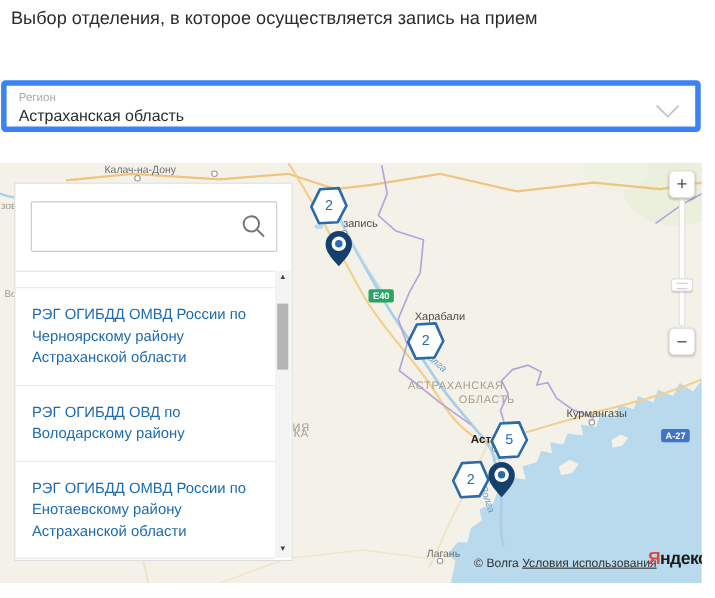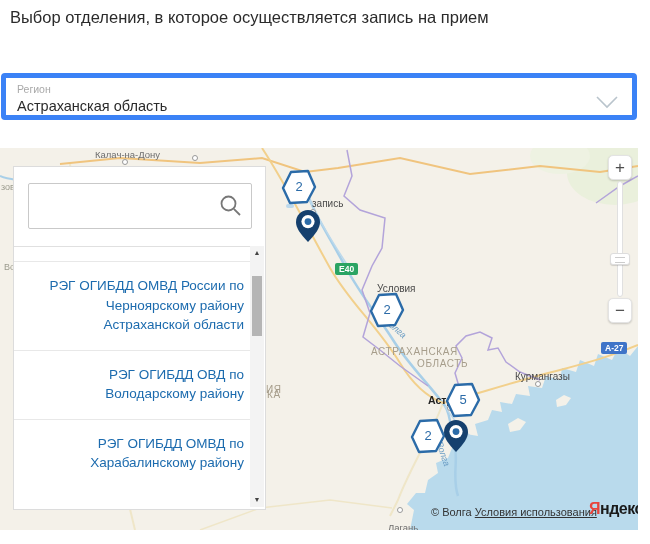--- a/index.html
+++ b/index.html
@@ -28,21 +28,21 @@
   .mlabel { position: absolute; white-space: nowrap; color: #4a4a4a; font-size: 10px; }
   .mlabel.small { font-size: 9.5px; color: #6e6e6e; }
   .mlabel.city  { font-weight: 700; color: #222; font-size: 10.5px; }
   .mlabel.area  { color: #a69d8b; letter-spacing: 0.6px; font-size: 10px; }
   .mlabel.river { color: #6b9dc4; font-style: italic; font-size: 9px; }
   .mlabel.faded { color: #9b9b8e; font-size: 9px; }
 
   .badge { position: absolute; color: #fff; font-size: 8.5px; font-weight: 700;
     border-radius: 2px; padding: 1px 4px; line-height: 10px; }
   .badge.green { background: #2aa463; }
-  .badge.blue  { background: #3f74c8; }
+  .badge.blue  { background: #3f74c8; margin-top: 48px; }
 
   .cluster { position: absolute; width: 36px; height: 36px; cursor: pointer; }
   .cluster span { position: absolute; left: 0; top: 10px; width: 36px; text-align: center;
     font-size: 13px; color: #2b6ba8; }
   .pin { position: absolute; width: 26px; height: 34px; cursor: pointer; }
 
   
   .zoomctl { position: absolute; right: 6px; top: 7px; width: 24px; height: 168px; }
   .zbtn { position: absolute; left: 0; width: 24px; height: 25px; background: #fff;
     border: 1px solid #e3e3e3; border-radius: 5px; box-shadow: 0 1px 2px rgba(0,0,0,.18);
@@ -70,21 +70,21 @@
   .searchwrap { position: absolute; left: 14px; top: 16px; width: 224px; height: 46px; }
   .searchwrap input { width: 100%; height: 100%; border: 1px solid #c9c9c9; border-radius: 2px;
     padding: 0 38px 0 10px; font-size: 14px; color: #333; outline: none;
     font-family: "Liberation Sans", sans-serif; }
   .searchwrap .sicon { position: absolute; right: 10px; top: 11px; cursor: pointer; }
 
   .list { position: absolute; left: 0; top: 79px; right: 15px; bottom: 0;
     border-top: 1px solid #e0e0e0; overflow: hidden; }
   .list .spacer { height: 14px; }
   .ditem { padding: 14px 6px 15px 15px; border-top: 1px solid #e8e8e8;
-    font-size: 13.5px; line-height: 19.5px; color: #1c6bae; cursor: pointer; text-align: right; }
+    font-size: 13.5px; line-height: 19.5px; color: #1c6bae; cursor: pointer; }
   .list .spacer + .ditem { border-top: 1px solid #e8e8e8; }
 
   
   .pscroll { position: absolute; right: 1px; top: 79px; bottom: 2px; width: 14px;
     background: #f3f3f3; }
   .pscroll .arr { position: absolute; left: 0; width: 14px; height: 14px; text-align: center;
     font-size: 7px; color: #444; line-height: 14px; cursor: pointer; }
   .pscroll .arr.down { bottom: 0; }
   .pscroll .thumb { position: absolute; left: 2px; top: 30px; width: 10px; height: 60px;
     background: #b5b5b5; cursor: grab; }
@@ -138,24 +138,24 @@
       <circle cx="125" cy="14" r="2.5" fill="#fff" stroke="#999" stroke-width="1"></circle>
       <circle cx="195" cy="10" r="2.5" fill="#fff" stroke="#999" stroke-width="1"></circle>
       <circle cx="313" cy="64" r="2.5" fill="#fff" stroke="#999" stroke-width="1"></circle>
       <circle cx="450" cy="260" r="2.5" fill="#fff" stroke="#999" stroke-width="1"></circle>
       <circle cx="538" cy="236" r="2.5" fill="#fff" stroke="#999" stroke-width="1"></circle>
       <circle cx="400" cy="362" r="2.5" fill="#fff" stroke="#999" stroke-width="1"></circle>
     </svg>
 
     <div class="mlabel small" style="left:95px; top:1px;">Калач-на-Дону</div>
     <div class="mlabel" style="left:312px; top:50px;">запись</div>
-    <div class="mlabel" style="left:377px; top:135px;">Условия</div>
+    <div class="mlabel" style="left:377px; top:135px;">Харабали</div>
     <div class="mlabel city" style="left:428px; top:246px;">Астр</div>
     <div class="mlabel" style="left:515px; top:223px;">Курмангазы</div>
-    <div class="mlabel small" style="left:388px; top:350px;margin-top:24px;">Лагань</div>
+    <div class="mlabel small" style="left:388px; top:350px;">Лагань</div>
     <div class="mlabel area" style="left:371px; top:198px;">АСТРАХАНСКАЯ</div>
     <div class="mlabel area" style="left:392px; top:210px;margin-left:25px;">ОБЛАСТЬ</div>
     <div class="mlabel river" style="left:374px; top:172px; transform:rotate(40deg);">р. Волга</div>
     <div class="mlabel river" style="left:424px; top:296px; transform:rotate(72deg);">р. Волга</div>
     <div class="mlabel faded" style="left:1px; top:34px;">зов</div>
     <div class="mlabel faded" style="left:4px; top:114px;">Во</div>
     <div class="mlabel area" style="left:267px; top:241px;">КА</div>
     <div class="mlabel area" style="left:266px; top:236px;">ИЯ</div>
 
     <div class="badge green" style="left:335px; top:115px;">Е40</div>
@@ -221,20 +221,21 @@
           <svg width="23" height="23" viewBox="0 0 23 23">
               <circle cx="9.5" cy="9.5" r="7" fill="none" stroke="#777" stroke-width="1.8"></circle>
               <line x1="14.8" y1="14.8" x2="21" y2="21" stroke="#777" stroke-width="1.8"></line>
             </svg>
         </span>
       </div>
       <div class="list">
         <div class="spacer"></div>
         <div class="ditem">РЭГ ОГИБДД ОМВД России по Черноярскому району Астраханской области</div>
         <div class="ditem">РЭГ ОГИБДД ОВД по Володарскому району</div>
+        <div class="ditem">РЭГ ОГИБДД ОМВД России по Енотаевскому району Астраханской области</div>
         <div class="ditem">РЭГ ОГИБДД ОМВД по Харабалинскому району</div>
       </div>
       <div class="pscroll">
         <div class="arr up">▲</div>
         <div class="thumb"></div>
         <div class="arr down">▼</div>
       </div>
     </div>
 
   </div>

